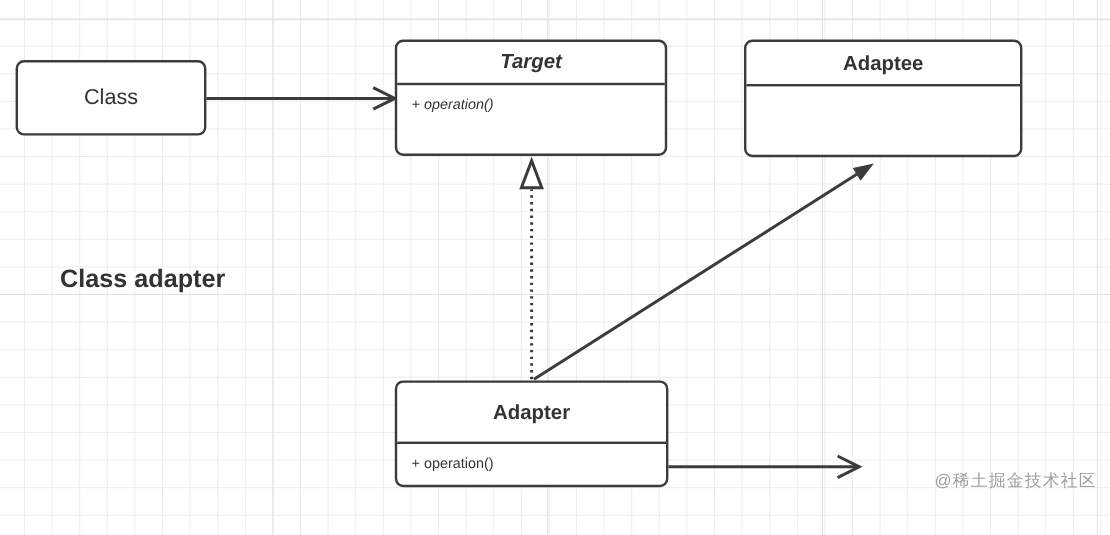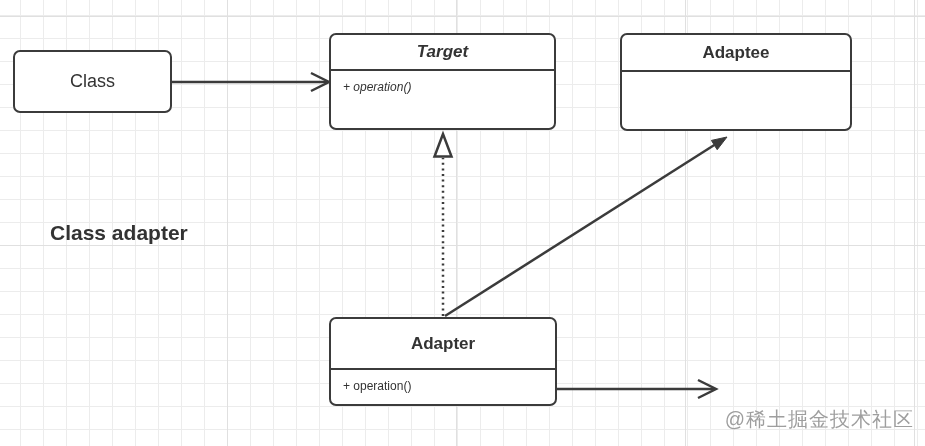--- a/index.html
+++ b/index.html
@@ -62,22 +62,22 @@
   .note-fold {
     position: absolute; top: 0; right: 0; width: 26px; height: 26px;
     background: var(--c-note-fold, #d9d98a);
     clip-path: polygon(0 0, 100% 100%, 0 100%);
   }
   .diagram-label {
     position: absolute; left: 38px; top: 221px;
     font-size: 21px; font-weight: 700; color: var(--c-text, #333333); margin-left: 12px;
   }
   .watermark {
-    position: absolute; right: 11px; top: 406px;
-    font-size: 20px; letter-spacing: 1px;
+    position: absolute; right: 11px; top: 392px;
+    font-size: 14px; letter-spacing: 1px;
     color: var(--c-watermark, #9e9e9e);
   }
 </style>
 </head>
 <body>
 
 <div class="canvas">
 
   <svg class="connectors" viewBox="0 0 925 446" xmlns="http://www.w3.org/2000/svg">
 

